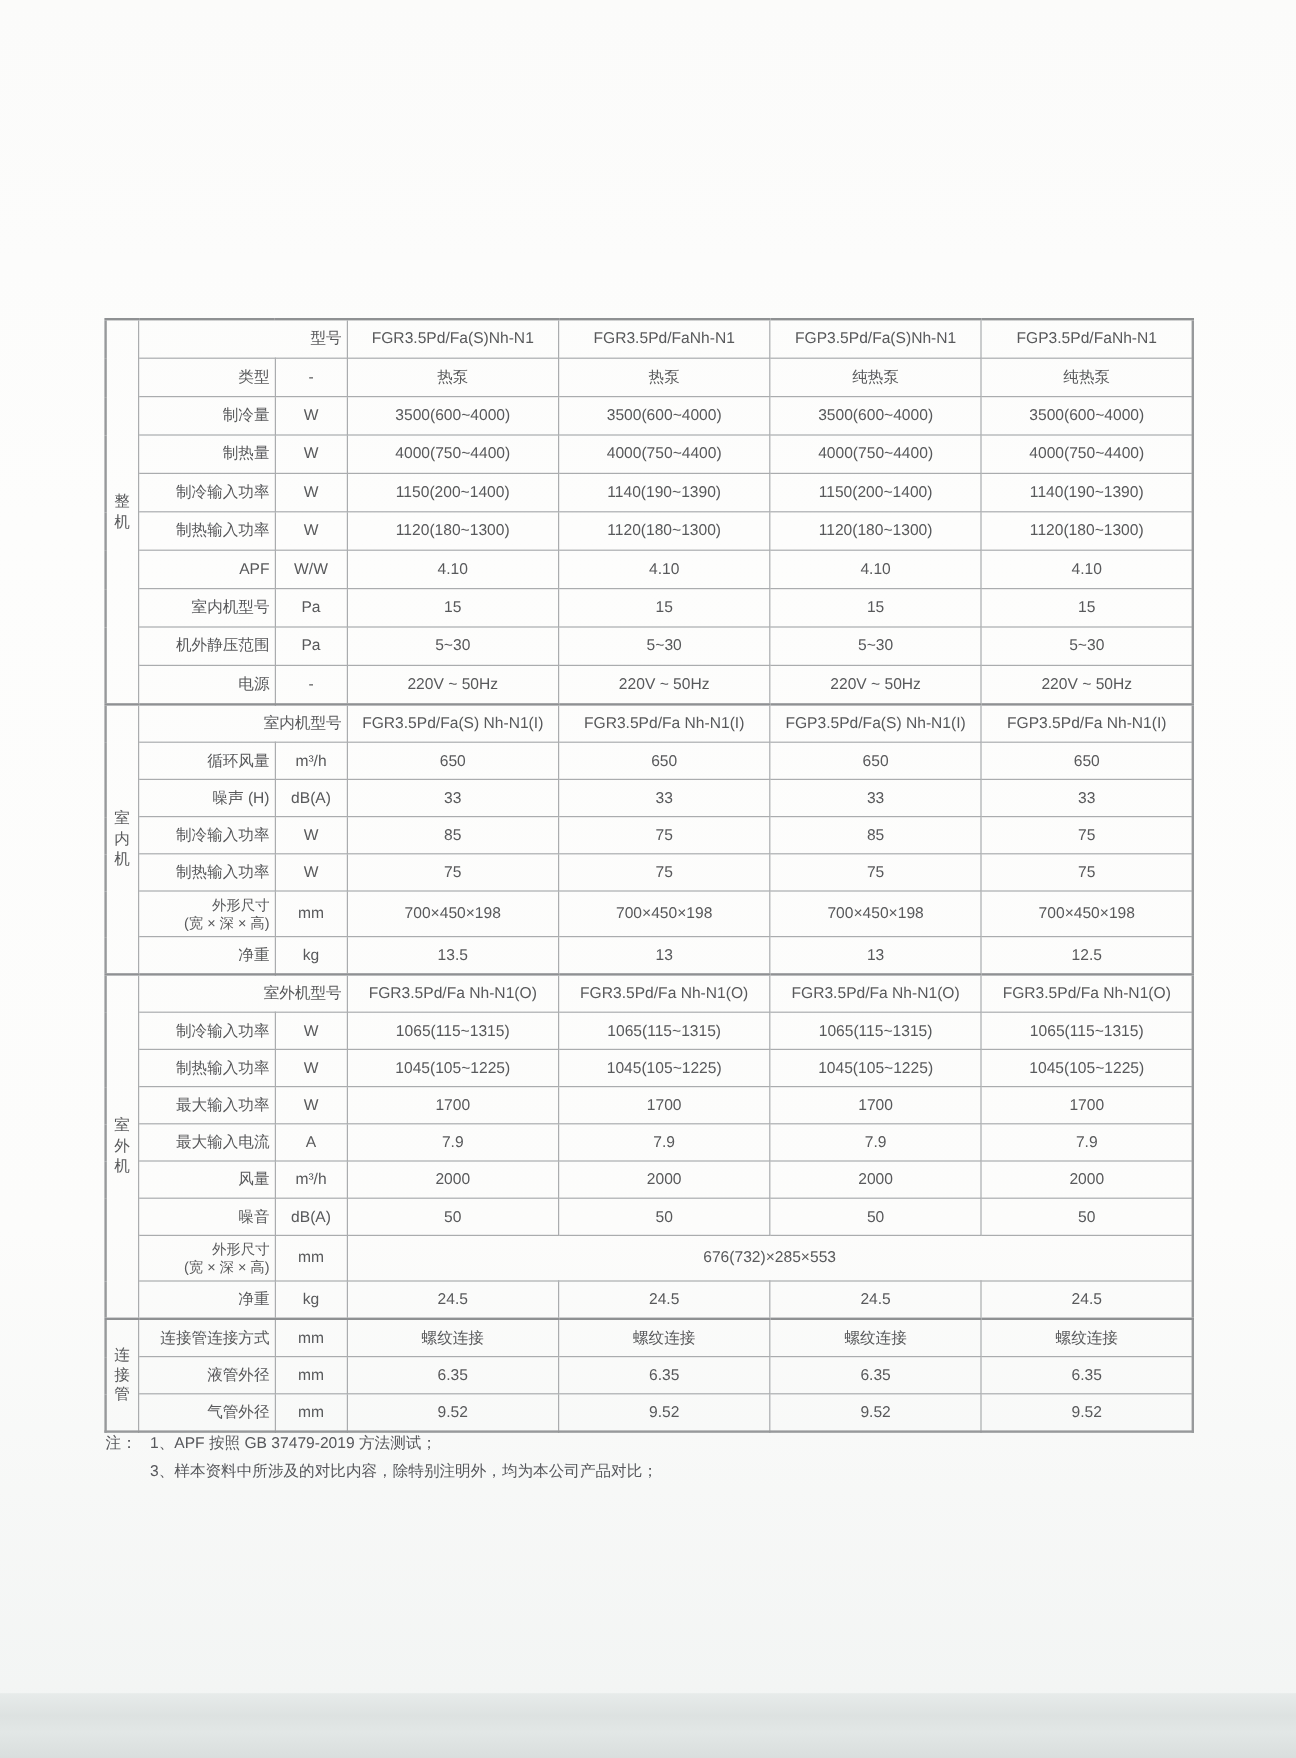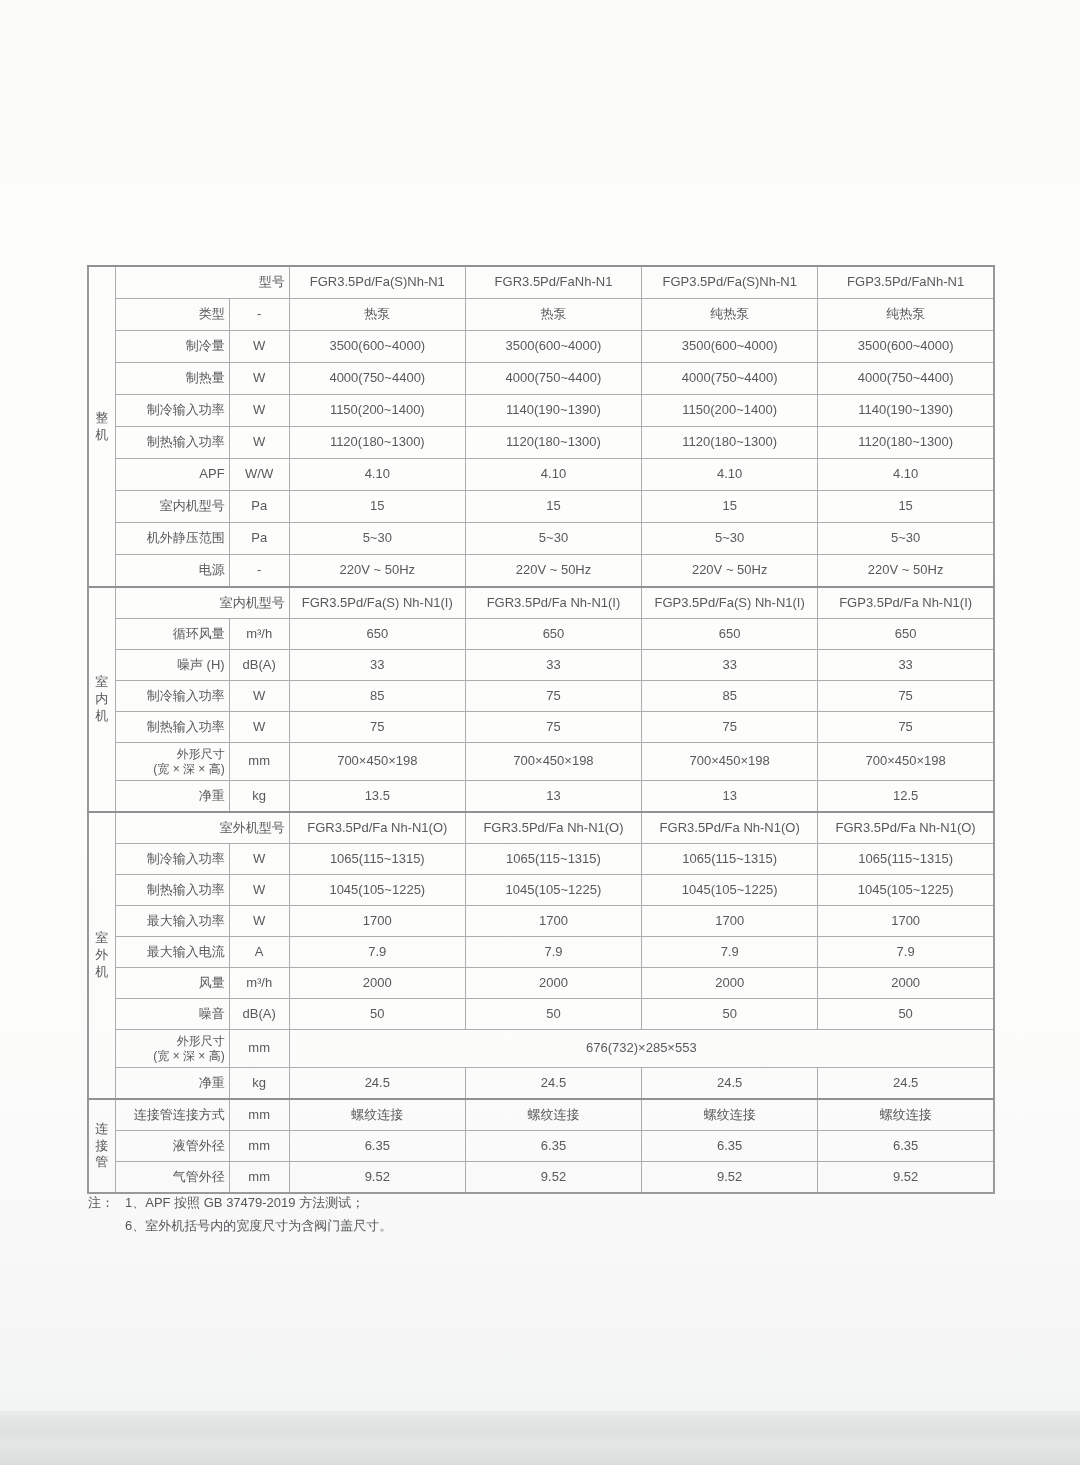--- a/index.html
+++ b/index.html
@@ -330,17 +330,17 @@
         <td class="val">9.52</td>
         <td class="val">9.52</td>
       </tr>
     </tbody>
 </table>
 
 <div class="notes">
   <div class="notes-prefix">注：</div>
   <ol class="notes-list">
     <li>1、APF 按照 GB 37479-2019 方法测试；</li>
-    <li>6、室外机括号内的宽度尺寸为含阀门盖尺寸。</li>
+    <li>3、样本资料中所涉及的对比内容，除特别注明外，均为本公司产品对比；</li>
   </ol>
 </div>
 
 <div class="floor-band"></div>
 
 </body></html>

